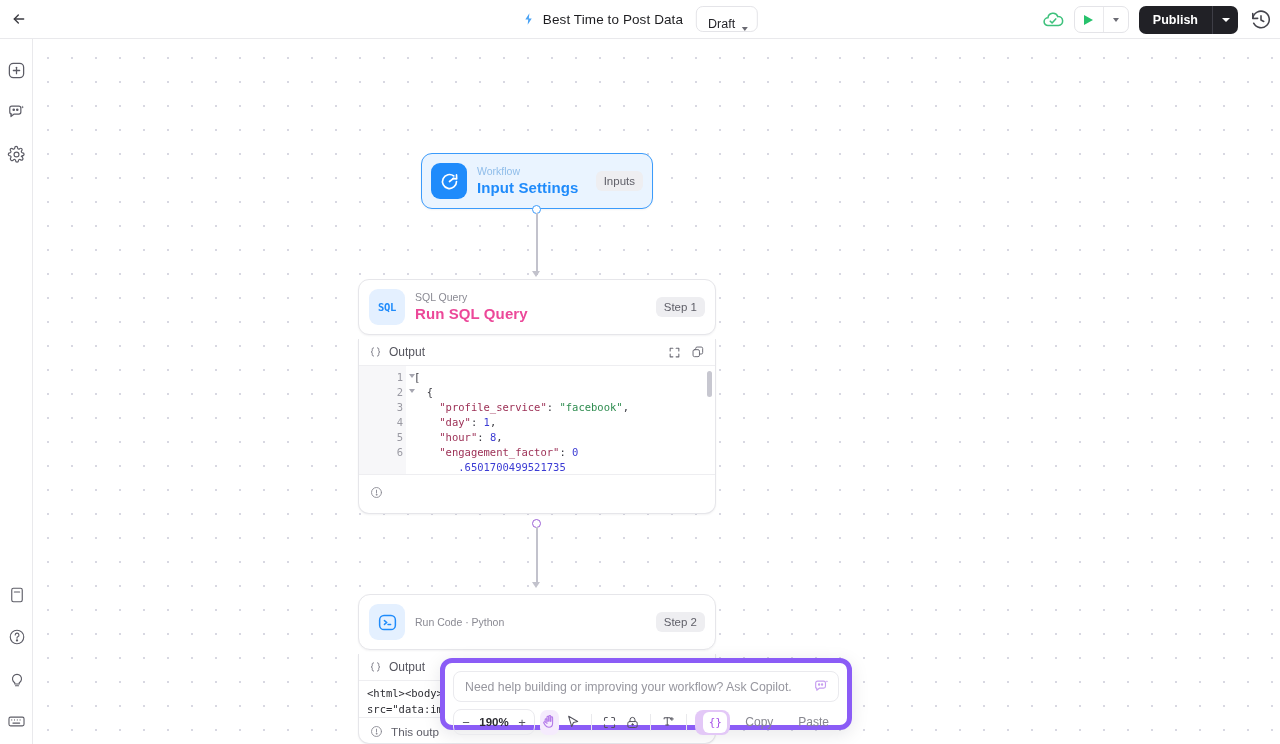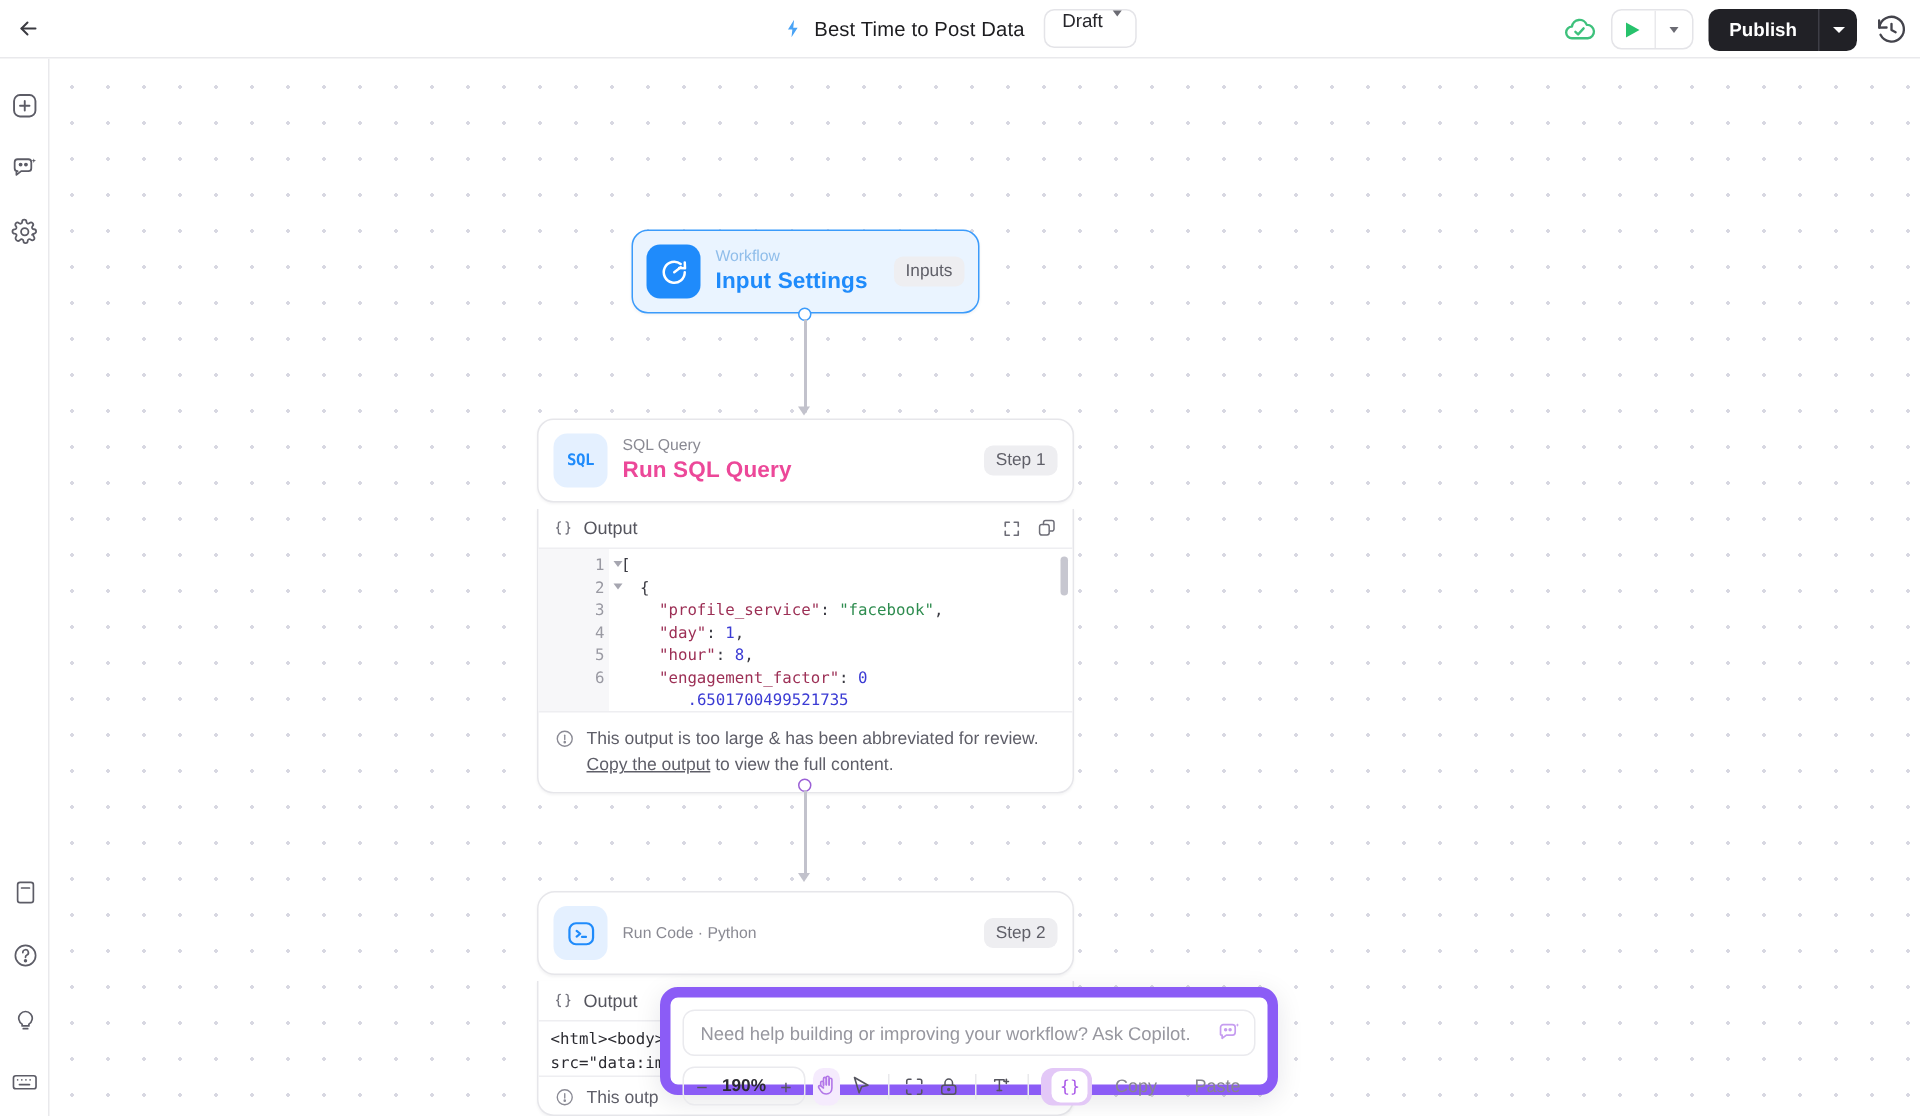--- a/index.html
+++ b/index.html
@@ -22,21 +22,21 @@
     border-radius: 6px; cursor: pointer; color: #3a3a40;
   }
 
   .title-wrap {
     position: absolute; left: 50%; transform: translateX(-50%);
     display: flex; align-items: center; gap: 7px; white-space: nowrap;
   }
   .title-spark { width: 14px; height: 16px; display: block; }
   .doc-title { font-size: 13.5px; color: #1d1d20; font-weight: 400; letter-spacing: .1px; }
   .draft-chip {
-    display: flex; align-items: flex-start; gap: 7px;
+    display: flex; align-items: flex-end; gap: 7px;
     height: 26px; padding: 0 9px 0 11px; margin-left: 6px;
     border: 1px solid #e4e4e8; border-radius: 7px; background: #fff;
     font-size: 12.5px; color: #25252a; cursor: pointer;
   }
   .caret { width: 0; height: 0; border-left: 3.5px solid transparent;
            border-right: 3.5px solid transparent; border-top: 4px solid #6b6b73; }
 
   .top-right {
     position: absolute; right: 8px; top: 0; height: 39px;
     display: flex; align-items: center; gap: 10px;
@@ -181,21 +181,21 @@
 
   
   .html-code {
     font-family: "DejaVu Sans Mono", monospace; font-size: 10.5px;
     line-height: 16px; color: #2b2b31; padding: 4px 0 0 8px; white-space: pre;
   }
 
   
   .copilot {
     position: absolute; left: 440px; top: 658px; width: 412px; height: 72px;
-    background: #fff; border: 7px solid #8b5cf6; border-radius: 12px;
+    background: #fff; border: 5px solid #8b5cf6; border-radius: 12px;
     box-shadow: 0 4px 18px rgba(16,24,40,.10); z-index: 50; padding: 8px;
   }
   .cp-input {
     height: 31px; border: 1px solid #eaeaee; border-radius: 8px;
     display: flex; align-items: center; padding: 0 8px 0 11px; background: #fff;
   }
   .cp-input input {
     flex: 1 1 auto; border: none; outline: none; font-size: 12.3px;
     color: #3a3a42; font-family: "Liberation Sans", sans-serif; background: transparent;
   }
@@ -417,21 +417,20 @@
       </div>
 
       <div class="notice">
         <span class="notice-ico">
           <svg width="13" height="13" viewBox="0 0 24 24" fill="none" stroke="currentColor" stroke-width="1.7" stroke-linecap="round">
             <circle cx="12" cy="12" r="9.2"></circle>
               <line x1="12" y1="7.6" x2="12" y2="13"></line>
               <circle cx="12" cy="16.2" r=".75" fill="currentColor"></circle>
           </svg>
         </span>
-        <span><span>This output is too large &amp; has been abbreviated for review. </span><u>Copy the output</u><span> to view the full content.</span></span>
       </div>
     </div>
 
     <div class="handle-purple" style="left:499px; top:480px;"></div>
     <div class="conn" style="left:503px; top:488px; height:58px;"></div>
     <div class="arrow-dn" style="left:499px; top:543px;"></div>
 
     <div class="node step-card" style="left:325px; top:555px;border-radius:12px;">
       <div class="step-head">
         <div class="icon-sq icon-pale">

